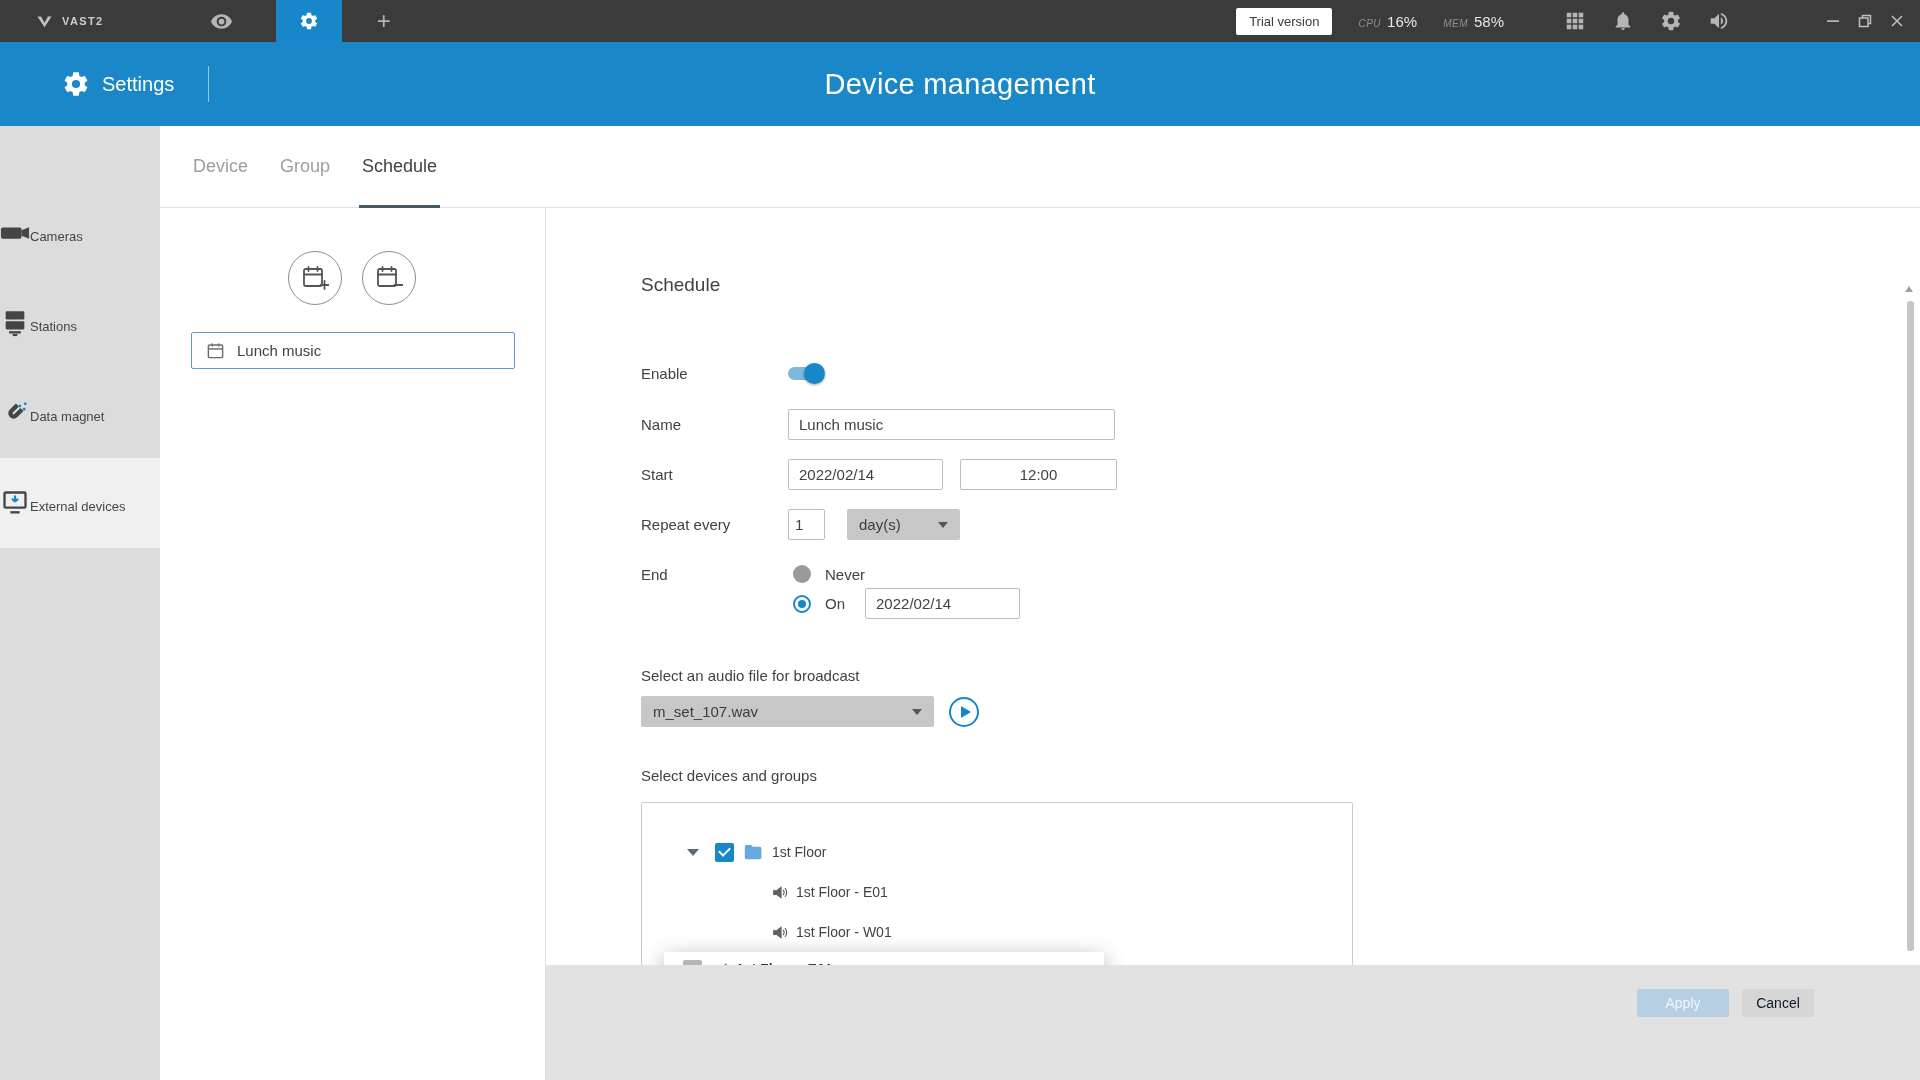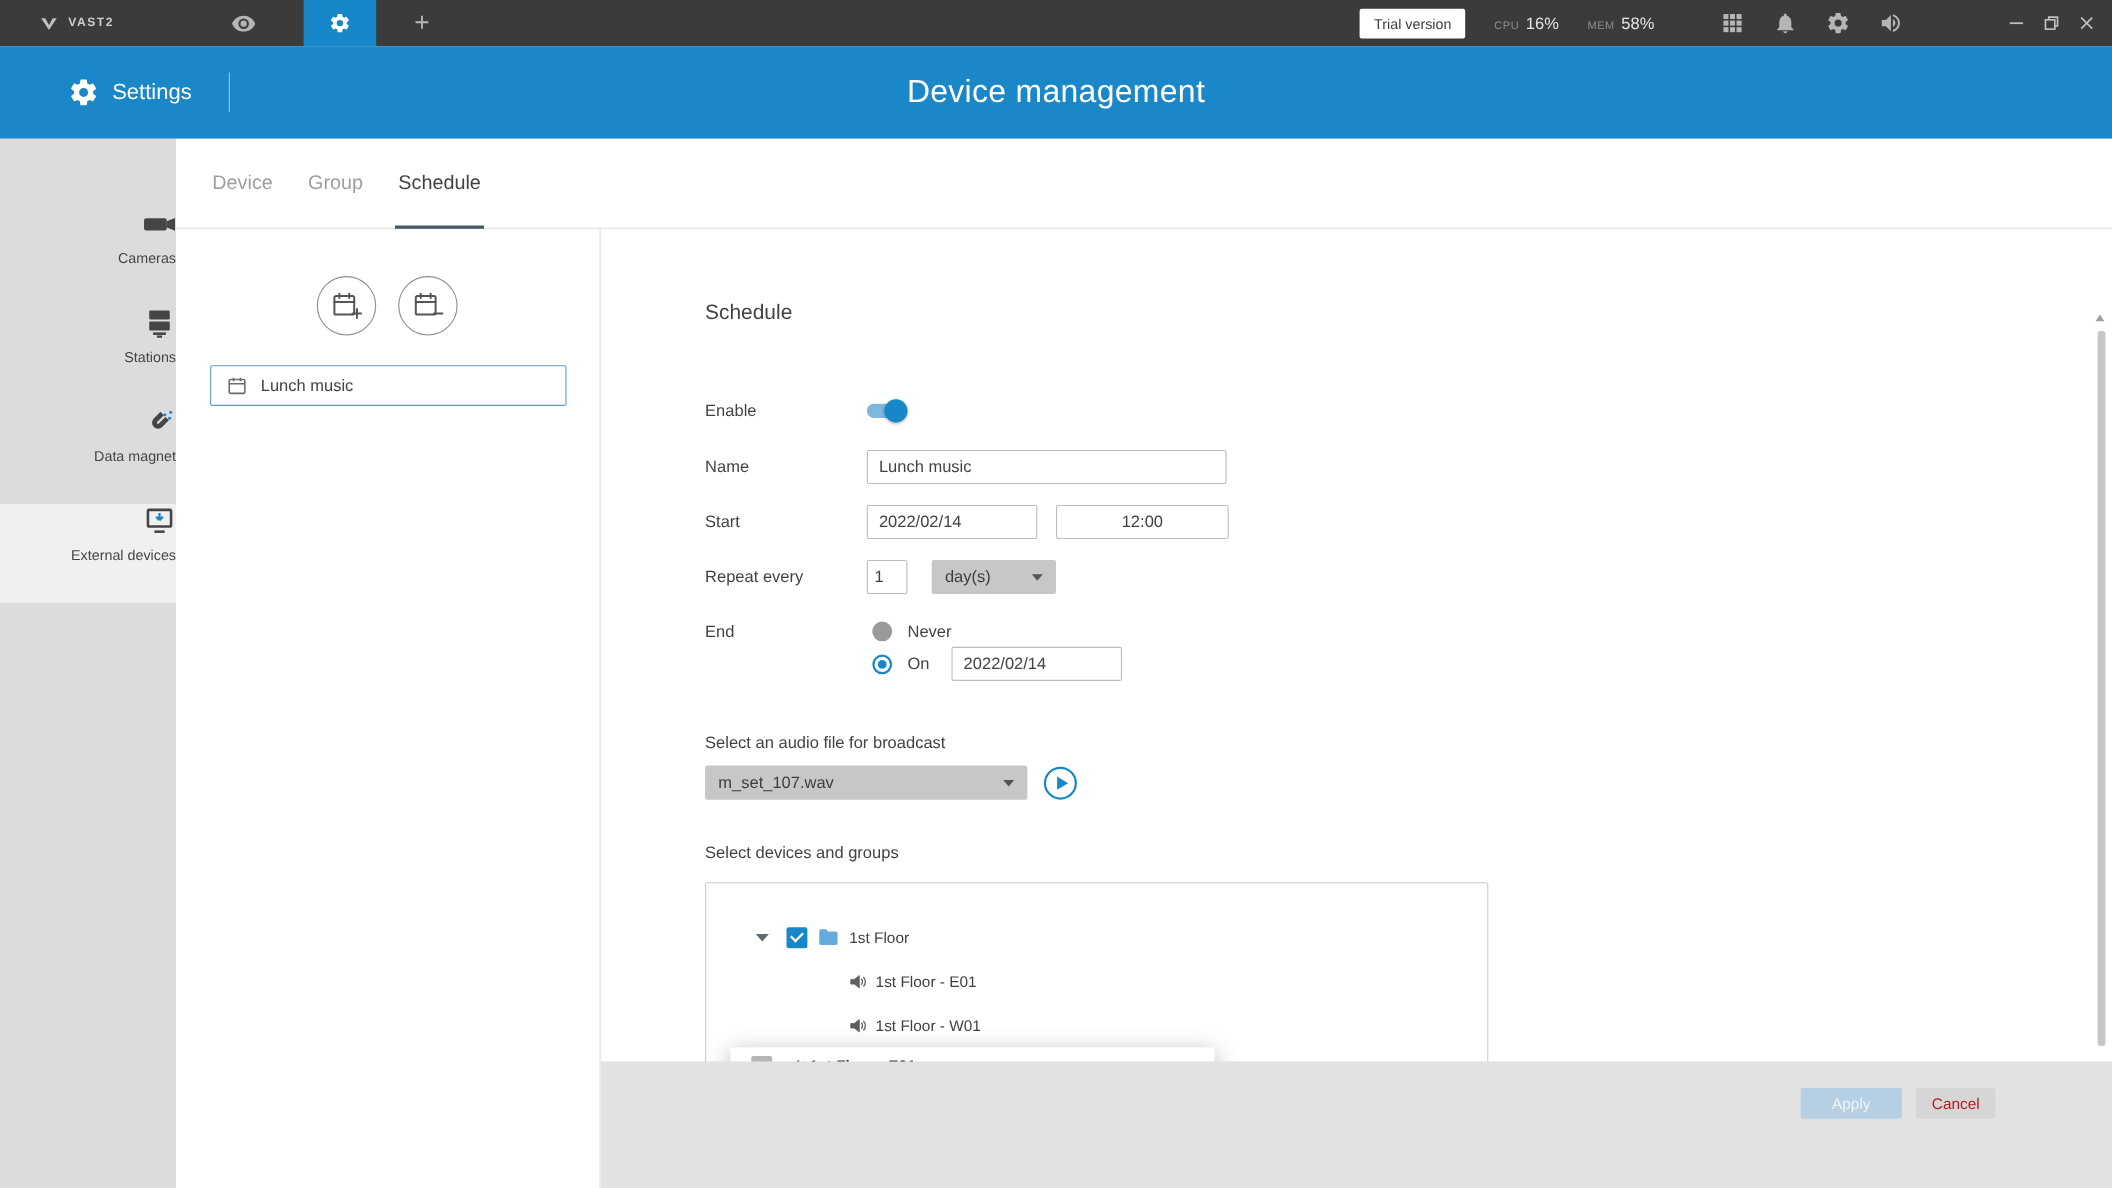--- a/index.html
+++ b/index.html
@@ -14,42 +14,42 @@
   .logo-text{color:#cdcdcd;font-size:11px;font-weight:bold;letter-spacing:1.4px;margin-left:9px;}
   .tb-tab{width:64px;height:42px;display:flex;align-items:center;justify-content:center;cursor:pointer;}
   .tab-eye{margin-left:86px;}
   .tab-eye svg{width:23px;height:23px;fill:#b5b5b5;}
   .tab-active{background:#1787c9;width:66px;margin-left:22px;}
   .tab-active svg{width:20px;height:20px;fill:#ffffff;}
   .tab-add{color:#b5b5b5;font-size:24px;font-weight:300;margin-left:20px;width:44px;text-align:center;cursor:pointer;}
   .tb-right{margin-left:auto;display:flex;align-items:center;}
   .trial{background:#ffffff;color:#3c3c3c;font-size:13px;padding:6px 13px;border-radius:2px;cursor:pointer;}
   .stat{display:flex;align-items:baseline;margin-left:26px;}
-  .stat-label{color:#8f8f8f;font-size:10px;margin-right:6px;letter-spacing:.5px;}
+  .stat-label{color:#8f8f8f;font-size:10px;margin-right:6px;letter-spacing:.5px;font-style:italic;}
   .stat-value{color:#e6e6e6;font-size:15px;}
   .tb-icons{display:flex;align-items:center;margin-left:60px;}
   .tb-icon{width:22px;height:22px;margin-right:26px;fill:#b5b5b5;cursor:pointer;}
   .win-controls{display:flex;align-items:center;margin-left:52px;margin-right:16px;}
   .win-btn{width:14px;height:14px;margin-left:18px;fill:#c0c0c0;cursor:pointer;}
   .win-btn.stroke{fill:none;stroke:#c0c0c0;stroke-width:1.5;}
 
   
   .header{height:84px;background:#1a87c8;position:relative;}
   .hdr-title{position:absolute;inset:0;display:flex;align-items:center;justify-content:center;
              color:#fff;font-size:29px;font-weight:300;letter-spacing:.3px;}
   .hdr-left{position:absolute;left:62px;top:0;height:84px;display:flex;align-items:center;}
   .hdr-left svg{width:28px;height:28px;fill:#fff;}
   .hdr-app{color:#fff;font-size:20px;margin-left:12px;font-weight:400;}
   .hdr-divider{width:1px;height:36px;background:rgba(255,255,255,.55);margin-left:34px;}
 
   
   .body{display:flex;height:954px;}
 
   .sidebar{width:160px;background:#dcdcdc;padding-top:62px;box-sizing:border-box;flex:none;}
-  .side-item{height:90px;display:flex;flex-direction:column;align-items:flex-end;cursor:pointer;}
+  .side-item{height:90px;display:flex;flex-direction:row;align-items:center;cursor:pointer;}
   .side-item.selected{background:#f0f0f0;}
   .side-icon{height:32px;display:flex;align-items:center;justify-content:center;}
   .side-icon svg{width:30px;height:28px;fill:#454545;}
   .io-text{font-size:20px;font-weight:bold;color:#454545;}
   .magnet-dot{fill:#1787c9;}
   .side-label{font-size:13px;color:#454545;margin-top:7px;}
 
   .subnav{width:268px;background:#fff;border-right:1px solid #e0e0e0;padding-top:46px;box-sizing:border-box;flex:none;}
   .sub-item{height:50px;display:flex;align-items:center;padding-left:40px;font-size:15px;color:#424242;
             position:relative;cursor:pointer;}
@@ -123,21 +123,21 @@
   .ghost{position:absolute;top:149px;left:22px;width:440px;height:34px;background:#fff;border-radius:2px;
          box-shadow:0 5px 22px rgba(0,0,0,.30);display:flex;align-items:center;padding-left:19px;
          box-sizing:border-box;z-index:2;}
   .ghost .tree-label{font-weight:bold;color:#3a3a3a;margin-left:2px;}
 
   
   .fp-footer{position:absolute;left:0;right:0;bottom:0;height:115px;background:#e2e2e2;z-index:5;padding-left:24px;}
   .btn{position:absolute;top:24px;height:28px;border:none;border-radius:2px;font-size:14px;
        font-family:inherit;cursor:default;}
   .btn-apply{right:191px;width:92px;background:#b7cfe2;color:#f0f5fa;}
-  .btn-cancel{right:106px;width:72px;background:#d6d6d6;color:#b91c1c;}
+  .btn-cancel{right:106px;width:72px;background:#d6d6d6;color:#0f172a;}
 
   
   .scroll-arrow{position:absolute;right:7px;top:160px;width:0;height:0;border-left:4px solid transparent;
                 border-right:4px solid transparent;border-bottom:6px solid #9e9e9e;z-index:8;}
   .scroll-thumb{position:absolute;right:6px;top:175px;width:7px;height:650px;background:#c6c6c6;
                 border-radius:3px;z-index:8;cursor:pointer;}
 </style>
 </head>
 <body>
 

